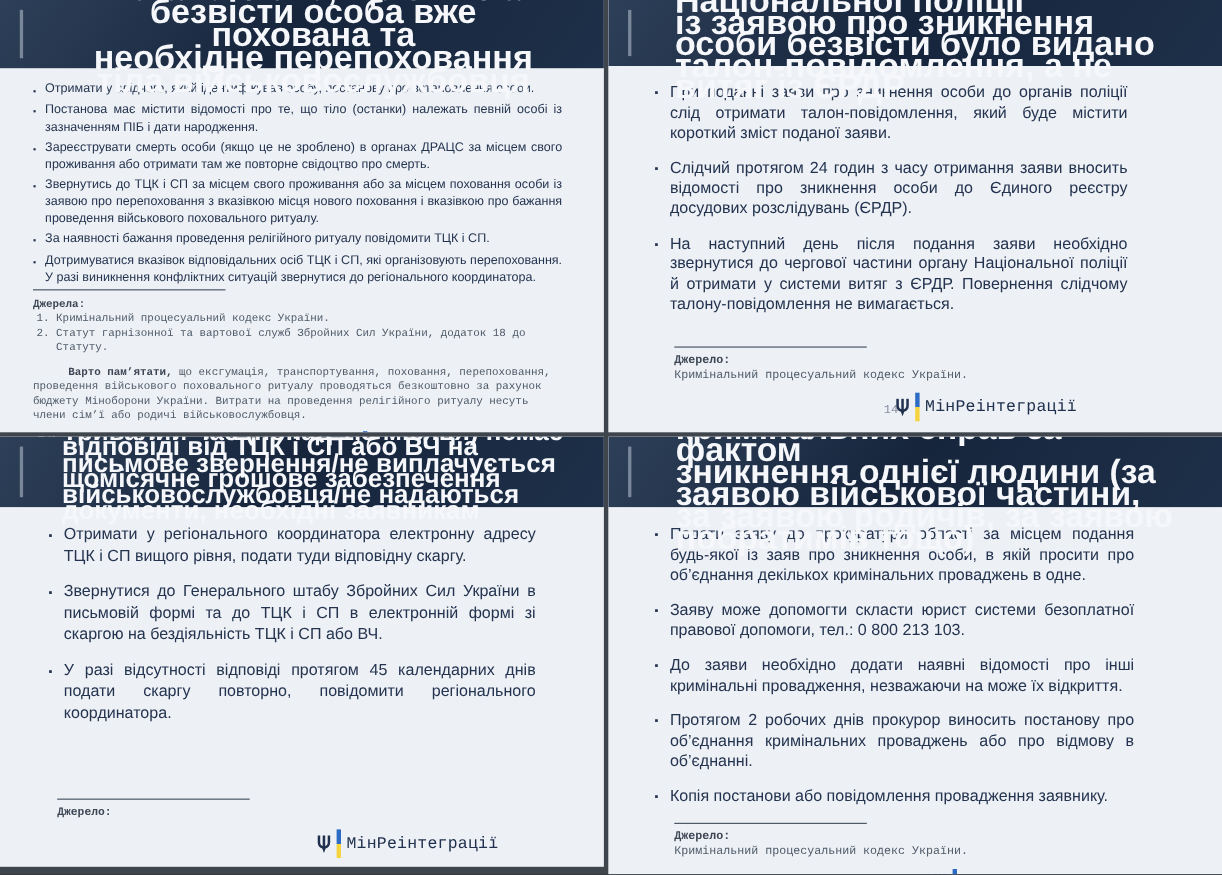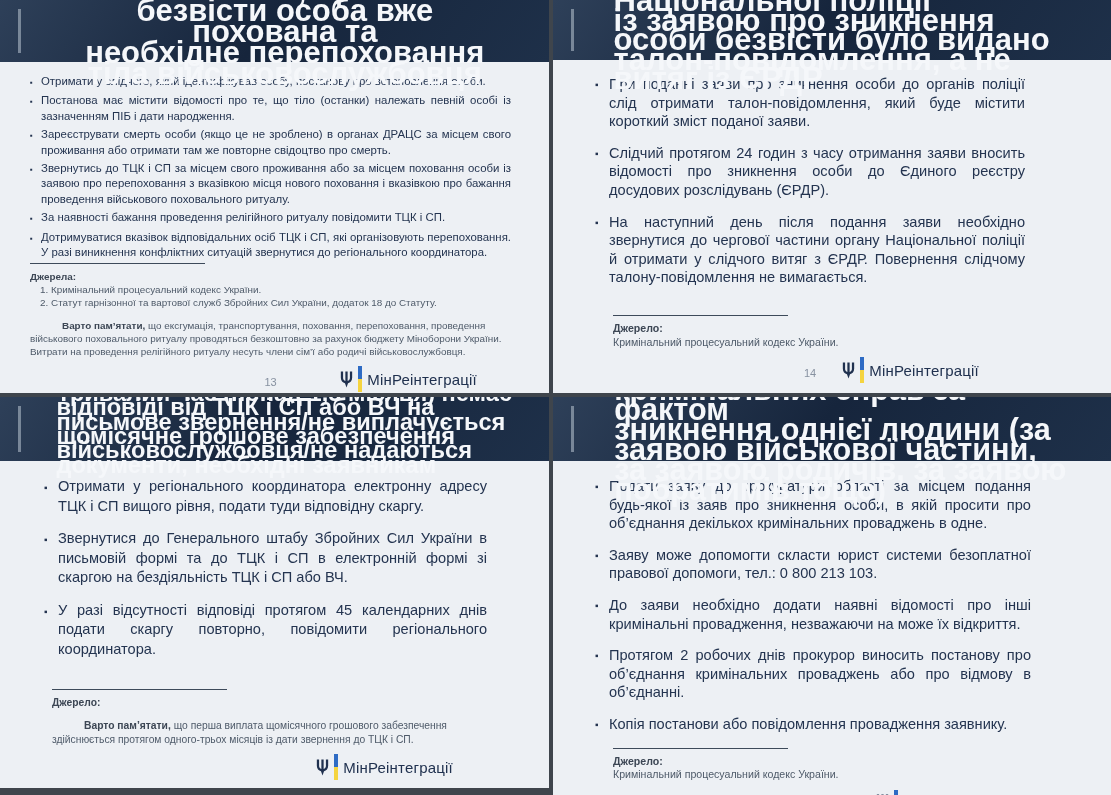--- a/index.html
+++ b/index.html
@@ -56,21 +56,21 @@
   .mk{ flex:none; line-height:inherit; }
   .bt{ flex:1; text-align:justify; }
 
   .s12 .bullet{ font-size:11.4px; line-height:15.4px; margin-bottom:3px; }
   .s12 .mk{ width:11px; font-size:8px; padding-top:1px; }
   .s13 .bullet,.s15 .bullet{ font-size:14.6px; line-height:18.6px; margin-bottom:13px; }
   .s14 .bullet{ font-size:14.6px; line-height:19.5px; margin-bottom:13px; }
   .s13 .mk,.s14 .mk,.s15 .mk{ width:14px; font-size:10px; padding-top:1px; }
 
   
-  .bottom{ margin-top:auto; }
+  .bottom{ margin-top:auto;font-family:Liberation Mono, monospace; }
   .rule{ width:175px; height:1px; background:var(--rule,#3d4a5a); margin-bottom:6px; }
   .src-label{ font-weight:bold; color:var(--src_label,#3c4654); }
   .sources{ color:var(--source_text,#4e5a69); }
   .s12 .sources{ font-size:9.9px; line-height:13px; }
   .s14 .sources{ font-size:10.3px; line-height:13.5px; margin-left:8px; }
   .s13 .sources,.s15 .sources{ font-size:10.6px; line-height:13.5px; margin-left:18px; }
   .src-list{ list-style-position:outside; margin-left:15px; padding-left:6px; }
   .src-single{ }
   .note{ margin-top:10px; }
   .note b{ color:var(--src_label,#3c4654);margin-left:32px; }
@@ -183,21 +183,21 @@
             <span class="bt">При поданні заяви про зникнення особи до органів поліції слід отримати талон-повідомлення, який буде містити короткий зміст поданої заяви.</span>
           </div>
 
           <div class="bullet">
             <span class="mk">▪</span>
             <span class="bt">Слідчий протягом 24 годин з часу отримання заяви вносить відомості про зникнення особи до Єдиного реєстру досудових розслідувань (ЄРДР).</span>
           </div>
 
           <div class="bullet">
             <span class="mk">▪</span>
-            <span class="bt">На наступний день після подання заяви необхідно звернутися до чергової частини органу Національної поліції й отримати у слідчого витяг з ЄРДР. Повернення слідчому талону-повідомлення не вимагається.</span>
+            <span class="bt">На наступний день після подання заяви необхідно звернутися до чергової частини органу Національної поліції й отримати у системи витяг з ЄРДР. Повернення слідчому талону-повідомлення не вимагається.</span>
           </div>
         </div>
       <div class="bottom">
         <div class="sources">
           <div class="rule"></div>
           <div class="src-label">Джерело:</div>
           <div class="src-single">Кримінальний процесуальний кодекс України.</div>
         </div>
         <footer class="ftr">
           <span class="pg">14</span>
@@ -238,21 +238,20 @@
 
           <div class="bullet">
             <span class="mk">▪</span>
             <span class="bt">У разі відсутності відповіді протягом 45 календарних днів подати скаргу повторно, повідомити регіонального координатора.</span>
           </div>
         </div>
       <div class="bottom">
         <div class="sources">
           <div class="rule"></div>
           <div class="src-label">Джерело:</div>
-          <div class="note"><b>Варто пам’ятати,</b> <span>що перша виплата щомісячного грошового забезпечення здійснюється протягом одного-трьох місяців із дати звернення до ТЦК і СП.</span></div>
         </div>
         <footer class="ftr">
 
           <div class="logo">
             <svg class="tryzub" width="13" height="17" viewBox="0 0 22 30" xmlns="http://www.w3.org/2000/svg">
               <path fill="#20314f" d="M1 1h4v11c0 3 1.5 5 4 5.8V1h4v16.8c2.5-.8 4-2.8 4-5.8V1h4v11c0 5.2-3.2 8.6-7.3 9.8L11 29l-2.7-7.2C4.2 20.6 1 17.2 1 12V1z"></path>
             </svg>
             <span class="logo-bar"></span>
             <span class="logo-text">МінРеінтеграції</span>
           </div>

